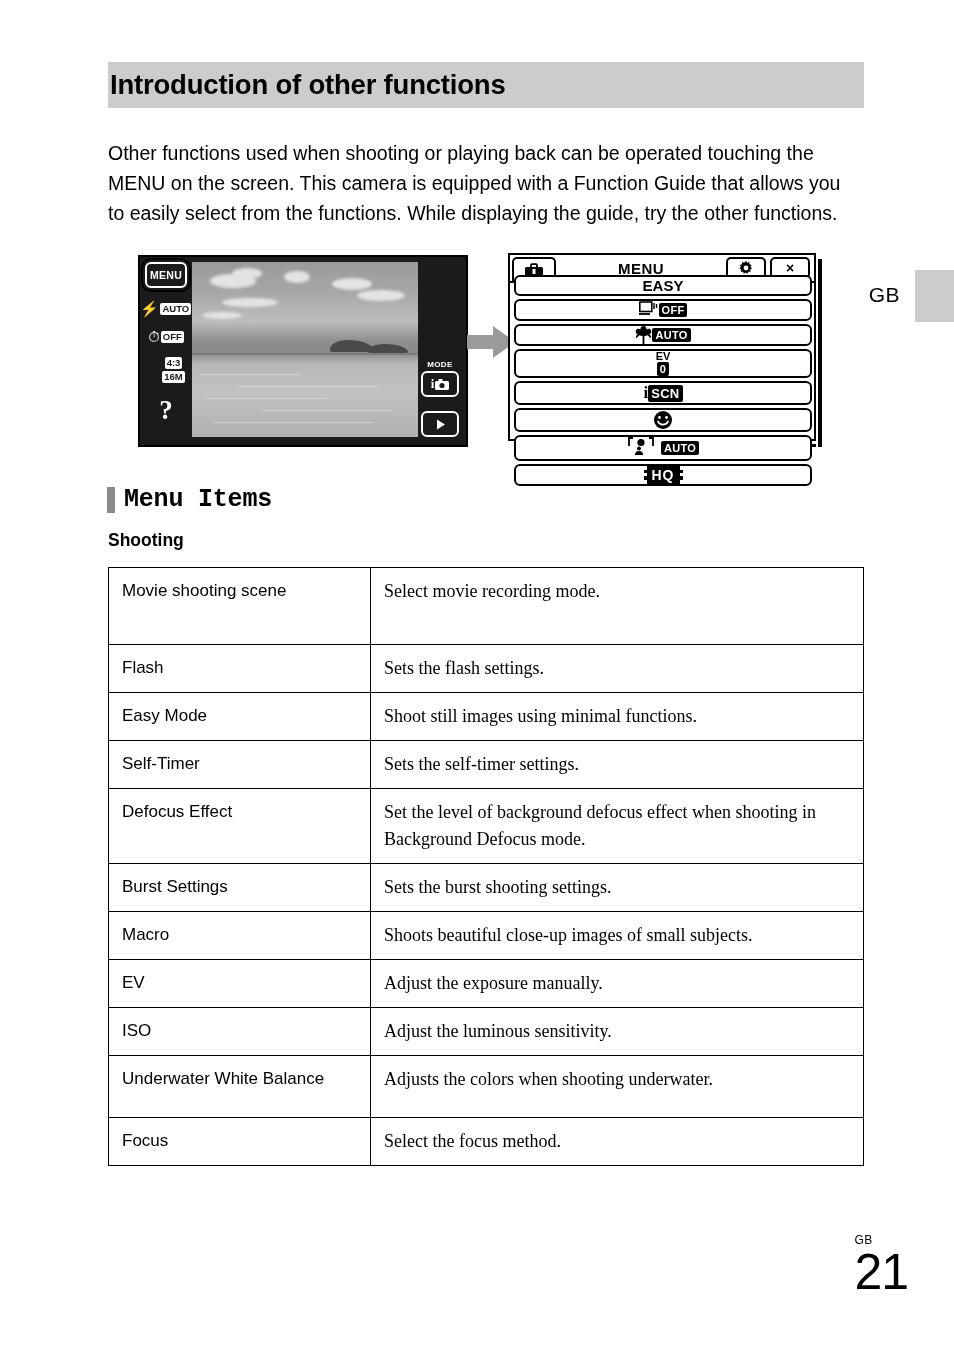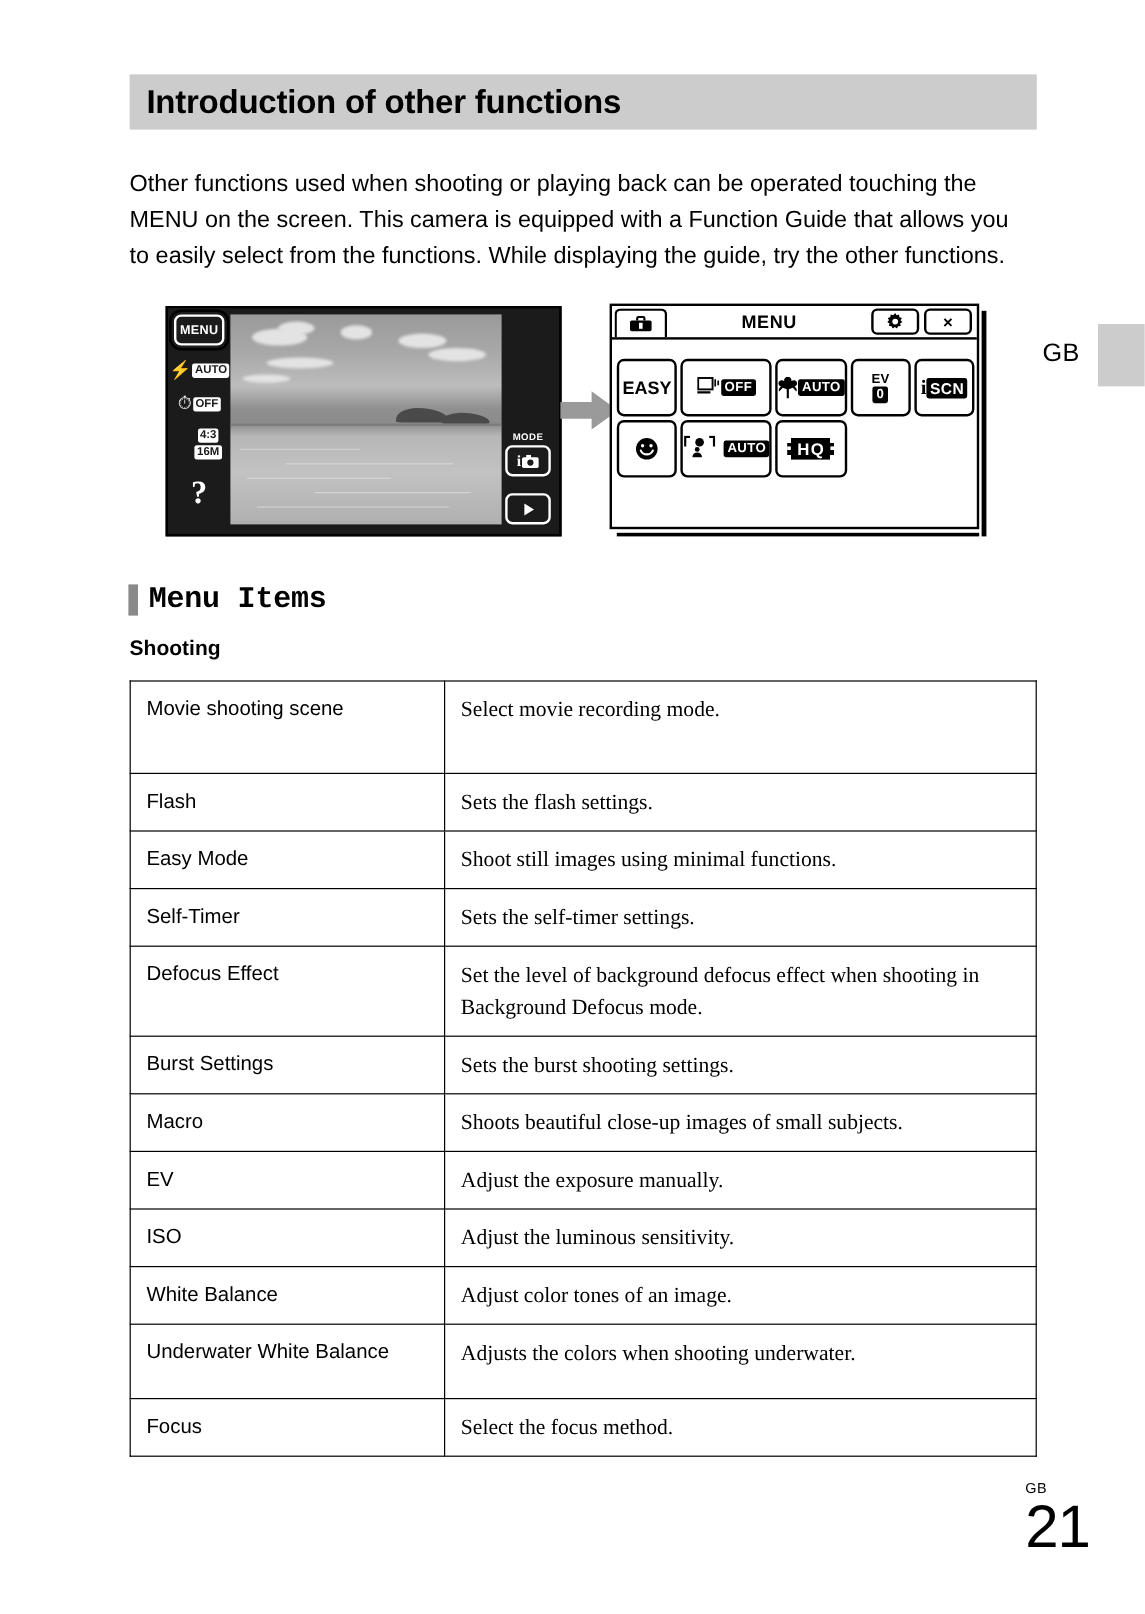--- a/index.html
+++ b/index.html
@@ -20,21 +20,21 @@
     position: absolute;
     left: 108px; top: 62px;
     width: 756px; height: 46px;
     background: #cccccc;
     display: flex; align-items: center;
   }
   #title-bar .title-text {
     font-size: 27.5px;
     font-weight: bold;
     letter-spacing: -0.2px;
-    padding-left: 14px;
+    padding-left: 2px;
     line-height: 1;
   }
 
   
   #intro-para {
     position: absolute;
     left: 108px; top: 118px;
     width: 752px;
     font-family: Liberation Sans, sans-serif;
     font-size: 19.5px;
@@ -192,24 +192,24 @@
     flex: 1; text-align: center;
     font-size: 15px; font-weight: bold; letter-spacing: 0.5px;
   }
   .topbtn {
     width: 40px; height: 22px; margin-right: 4px;
     border: 2px solid #000; border-radius: 5px;
     display: flex; align-items: center; justify-content: center;
     font-size: 14px; font-weight: bold;
   }
   #menu-grid {
-    position: absolute; left: 4px; top: 44px;
+    position: absolute; left: 4px; top: 20px;
     width: 298px; height: 150px;
     display: grid;
-    grid-template-columns: repeat(5, 1fr);
+    grid-template-columns: repeat(1, 1fr);
     grid-template-rows: repeat(3, 1fr);
     gap: 3px;
   }
   .menu-cell {
     border: 2px solid #000; border-radius: 6px;
     display: flex; align-items: center; justify-content: center;
     font-size: 15px; font-weight: bold;
     background: #fff;
   }
   .menu-cell.empty { border: none; }
@@ -499,24 +499,20 @@
       <td class="desc-col">Shoots beautiful close-up images of small subjects.</td>
     </tr>
     <tr>
       <td class="name-col">EV</td>
       <td class="desc-col">Adjust the exposure manually.</td>
     </tr>
     <tr>
       <td class="name-col">ISO</td>
       <td class="desc-col">Adjust the luminous sensitivity.</td>
     </tr>
-    <tr>
-      <td class="name-col">White Balance</td>
-      <td class="desc-col">Adjust color tones of an image.</td>
-    </tr>
     <tr class="tall-2">
       <td class="name-col">Underwater White Balance</td>
       <td class="desc-col">Adjusts the colors when shooting underwater.</td>
     </tr>
     <tr>
       <td class="name-col">Focus</td>
       <td class="desc-col">Select the focus method.</td>
     </tr>
   </tbody>
 </table>

